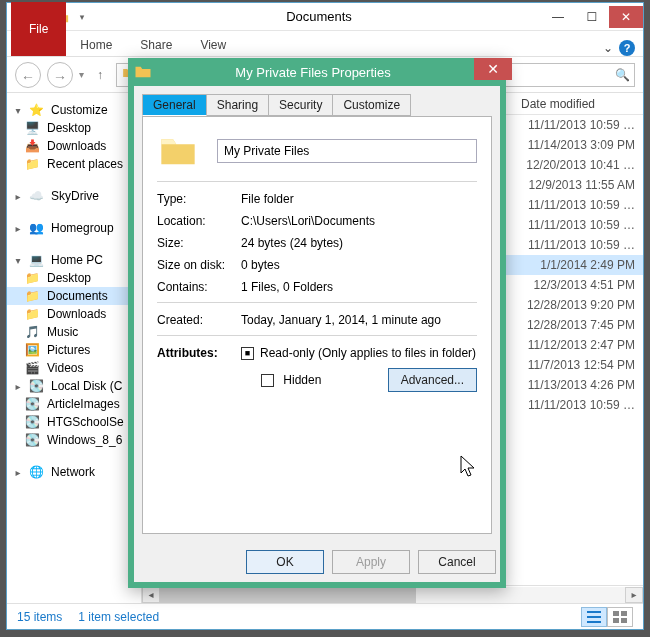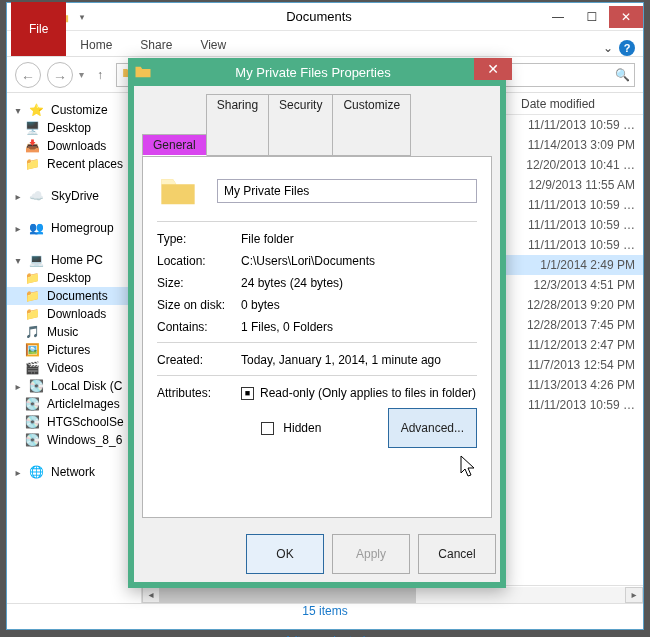--- a/index.html
+++ b/index.html
@@ -117,21 +117,21 @@
   .row.selected { background:#cfe8ff; }
   .hscroll {
     height:18px;border-top:1px solid #e0e0e0;
     display:flex;align-items:center; padding:0;
   }
   .hscroll .arrow { width:18px;height:16px;border:1px solid #cfcfcf;background:#f0f0f0;display:flex;align-items:center;justify-content:center;color:#666;font-size:10px; }
   .hscroll .track { flex:1; height:16px; background:#f4f4f4; position:relative; }
   .hscroll .thumb { position:absolute;left:0;top:0;height:100%;width:55%;background:#cdcdcd; }
 
   .statusbar {
-    height:26px;border-top:1px solid #e0e0e0;display:flex;align-items:center;gap:16px;padding:0 10px;color:#1979ca;flex-direction:column;
+    height:26px;border-top:1px solid #e0e0e0;display:flex;align-items:center;gap:16px;padding:0 10px;color:#1979ca;
   }
   .statusbar .views { margin-left:auto; display:flex; }
   .viewbtn {
     width:26px;height:20px;border:1px solid #c0c0c0;display:flex;align-items:center;justify-content:center;
   }
   .viewbtn.active { background:#cfe8ff; border-color:#8fbde0; }
 
   
   .props {
     left:128px; top:58px; width:378px; height:530px;
@@ -156,48 +156,48 @@
     display:flex; gap:0; padding:8px 8px 0 8px;
   }
   .ptab {
     border:1px solid #b5b5b5;
     background:#f0f0f0;
     padding:3px 10px;
     font-size:12px; color:#222;
     margin-right:-1px;
     position:relative;
   }
-  .ptab.active { background:#d946ef; border-bottom-color:#fff; z-index:2;margin-top:40px; }
+  .ptab.active { background:#0ea5e9; border-bottom-color:#fff; z-index:2; }
   .tabpanel {
     margin:0 8px 8px 8px;
     border:1px solid #b5b5b5;
     background:#fff;
     flex:1;
     padding:14px 14px 10px 14px;
     position:relative;
   }
   .toprow { display:flex; align-items:center; gap:18px; margin-bottom:10px; }
   .foldericon { width:42px;height:40px; }
   .namebox {
     flex:1; height:24px; border:1px solid #aab; background:#fff; padding:0 6px; display:flex;align-items:center;
   }
   hr.sep { border:none; border-top:1px solid #d5d5d5; margin:6px 0 10px 0; }
   .kv { display:flex; margin-bottom:8px; }
   .kv .k { width:84px; color:#000; }
   .kv .v { flex:1; color:#000; }
   .attr-row { display:flex; align-items:center; margin-bottom:8px; }
-  .attr-row .k { width:84px; }
+  .attr-row .k { width:84px;font-weight:bold; }
   .chk {
     width:13px;height:13px;border:1px solid #333;display:inline-flex;align-items:center;justify-content:center;margin-right:6px;vertical-align:middle;
   }
   .chk.filled::after { content:"■"; font-size:9px; color:#000; line-height:1; }
   .adv-wrap { display:flex; align-items:center; }
   .adv-wrap .lbl { flex:1;padding-left:20px; }
   .btn {
-    min-width:78px;height:40px;border:1px solid #acacac;background:#f0f0f0;
+    min-width:78px;height:24px;border:1px solid #acacac;background:#f0f0f0;
     display:inline-flex;align-items:center;justify-content:center;padding:0 12px;
     font-size:12px;color:#222;
   }
   .btn.primary { border-color:#2c6aa0; background:#e6f0fa; }
   .btn.hover { border-color:#2c6aa0; background:#dbeaf8; }
   .btn.disabled { color:#9c9c9c; }
   .dlg-buttons {
     display:flex; gap:8px; justify-content:flex-end;
     padding:8px 4px;
   }

